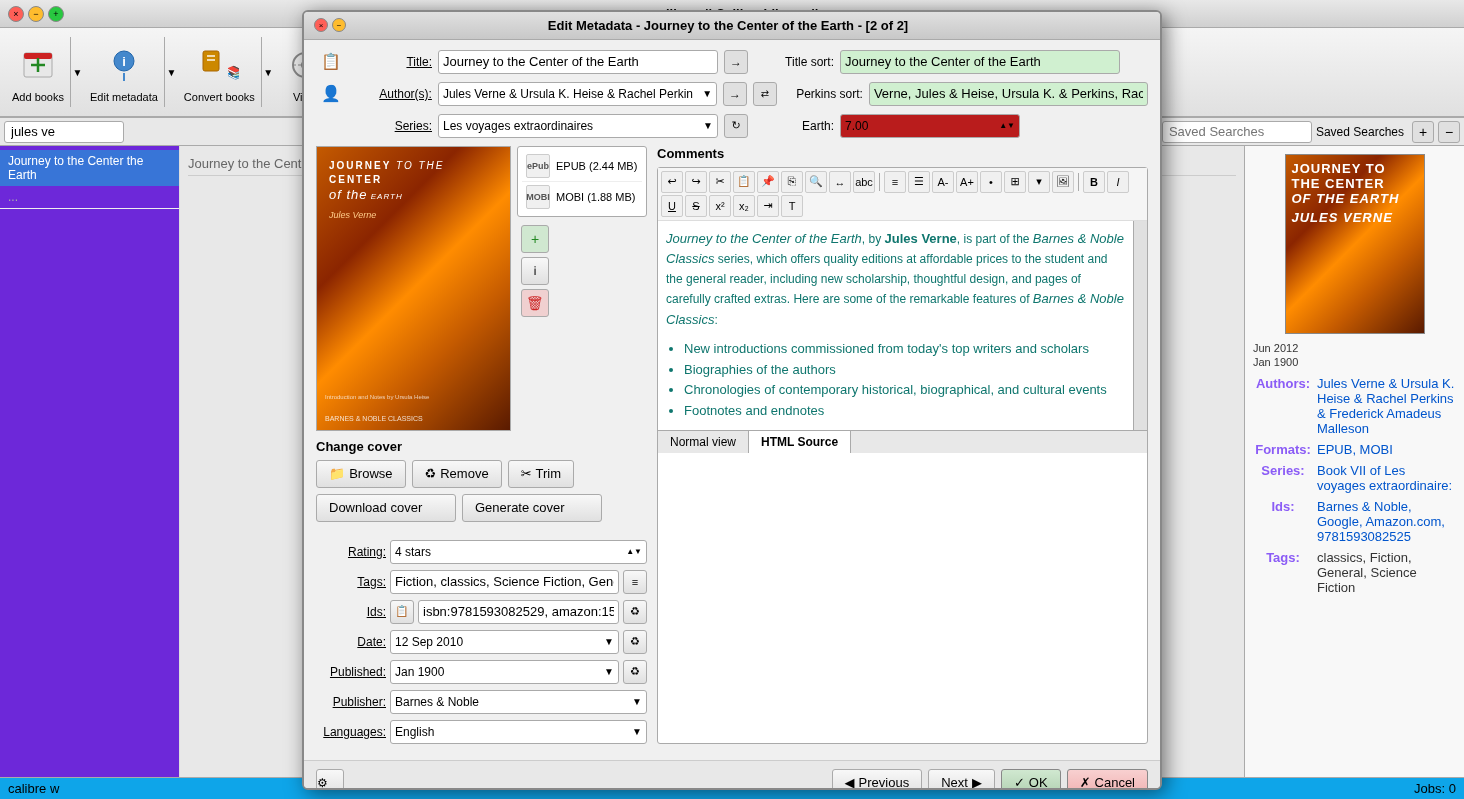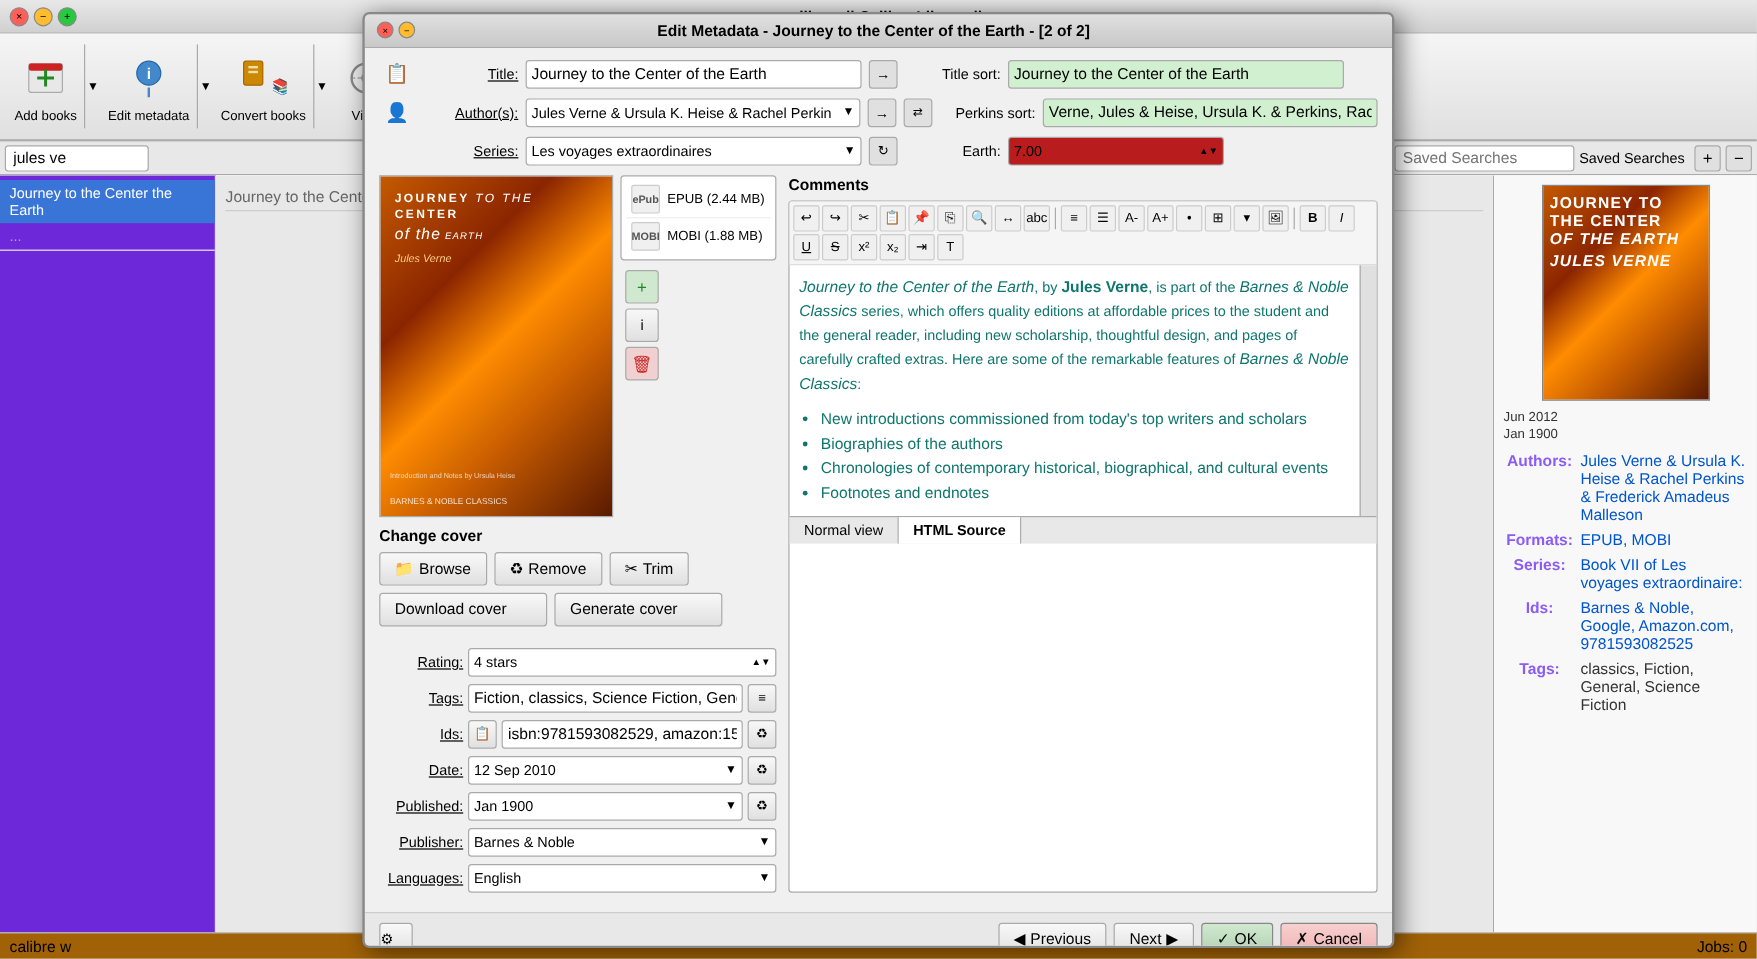--- a/index.html
+++ b/index.html
@@ -30,21 +30,21 @@
 
     
     .search-bar { background: #e8e8e8; height: 28px; display: flex; align-items: center; padding: 2px 4px; gap: 4px; border-bottom: 1px solid #aaa; }
     .search-input { height: 22px; border: 1px solid #aaa; border-radius: 3px; padding: 0 6px; background: white; width: 120px; }
     .search-bar-right { margin-left: auto; display: flex; align-items: center; gap: 4px; }
 
     
     .content-area { display: flex; flex: 1; overflow: hidden; }
 
     
-    .bottom-bar { height: 22px; background: #a16207; border-top: 1px solid #aaa; display: flex; align-items: center; padding: 0 8px; font-size: 11px; gap: 20px; }
+    .bottom-bar { height: 22px; background: #0ea5e9; border-top: 1px solid #aaa; display: flex; align-items: center; padding: 0 8px; font-size: 11px; gap: 20px; }
 
     
     .edit-metadata-dialog {
       background: #f0f0f0;
       border: 2px solid #888;
       border-radius: 6px;
       width: 860px;
       max-height: 780px;
       overflow: hidden;
       box-shadow: 4px 4px 20px rgba(0,0,0,0.5);

